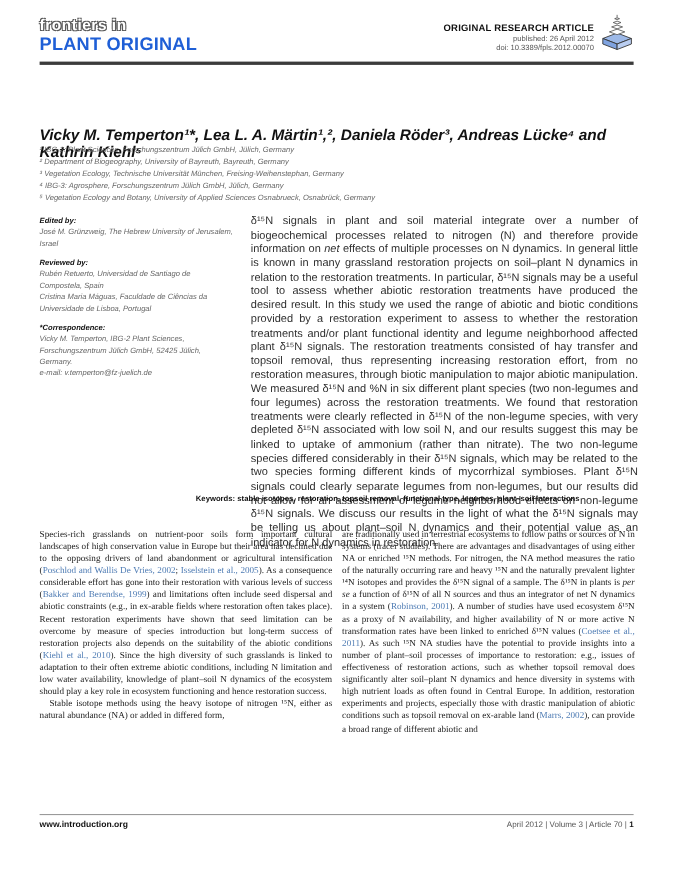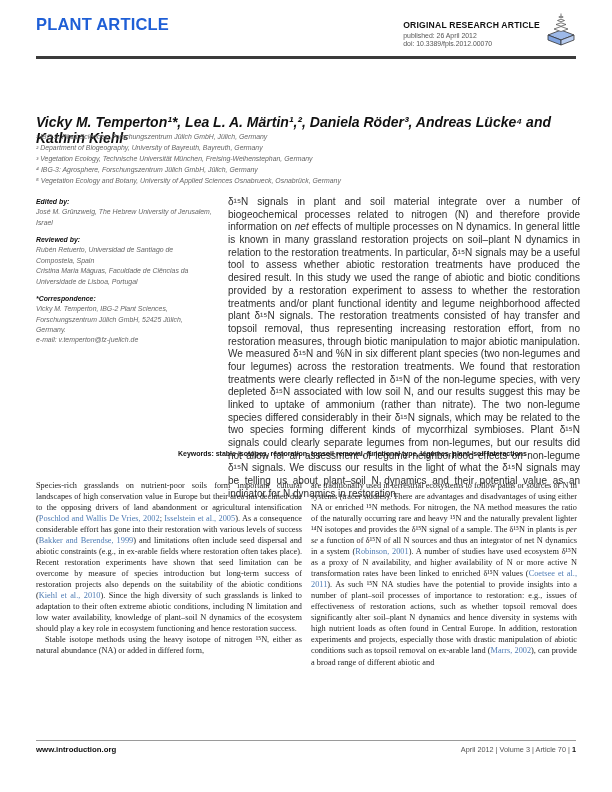--- a/index.html
+++ b/index.html
@@ -10,21 +10,21 @@
     background:#ffffff; overflow:hidden; color:#1a1a1a;
   }
 
   
   .logo { position:absolute; left:36px; top:14px; }
   .logo-top {
     font-size:14px; font-weight:bold; color:#ffffff; letter-spacing:.5px;
     text-shadow:-1px -1px 0 #5a5a5a, 1px -1px 0 #5a5a5a, -1px 1px 0 #5a5a5a, 1px 1px 0 #5a5a5a;
   }
   .logo-name { font-size:16.5px; font-weight:bold; color:#1f5fd6; letter-spacing:.2px; margin-top:1px; }
-  .head-meta { position:absolute; right:72px; top:20px; text-align:left; }
+  .head-meta { position:absolute; right:72px; top:20px; text-align:right; }
   .article-type { font-size:8.6px; font-weight:bold; color:#111; letter-spacing:.2px; }
   .head-meta .small { font-size:6.9px; color:#555; margin-top:1.5px; }
   .head-icon { position:absolute; right:36px; top:12px; width:30px; height:34px; }
   .header-rule { position:absolute; left:36px; right:36px; top:56px; height:2.5px; background:#3b3b3b; }
 
   
   .title {
     position:absolute; left:36px; top:65px; width:535px;
     font-size:19px; line-height:1.25; font-weight:normal;
     color:#2a6bd8; white-space:pre-line; letter-spacing:.1px;
@@ -71,21 +71,22 @@
   .footer-site { position:absolute; left:36px; top:745px; font-size:7.8px; font-weight:bold; color:#111; }
   .footer-issue { position:absolute; right:36px; top:745px; font-size:7.3px; color:#555; }
   .footer-issue b { color:#111; }
 </style>
 </head>
 <body>
 
 <div class="page">
 
   <div class="logo">
-    <div class="logo-name">PLANT ARTICLE</div>
+    <div class="logo-top">frontiers in</div>
+    <div class="logo-name">PLANT ORIGINAL</div>
   </div>
   <div class="head-meta">
     <div class="article-type">ORIGINAL RESEARCH ARTICLE</div>
     <div class="small">published: 26 April 2012</div>
     <div class="small">doi: 10.3389/fpls.2012.00070</div>
   </div>
   <svg class="head-icon" viewBox="0 0 30 34">
     <polygon points="2,23 15,18 28,23 15,28" fill="#9db9e8" stroke="#333" stroke-width="0.8"></polygon>
     <polygon points="2,23 2,28 15,33 15,28" fill="#7fa3e0" stroke="#333" stroke-width="0.8"></polygon>
     <polygon points="28,23 28,28 15,33 15,28" fill="#b9cdf0" stroke="#333" stroke-width="0.8"></polygon>

